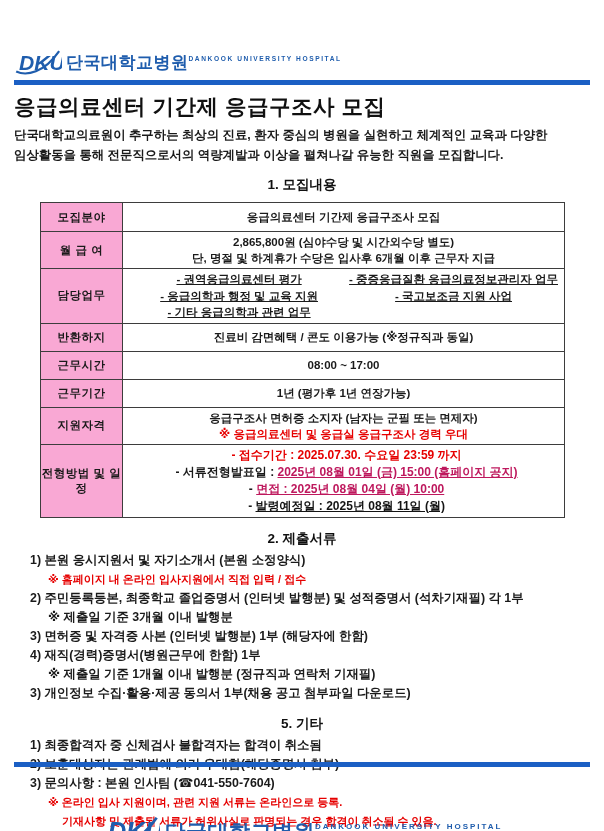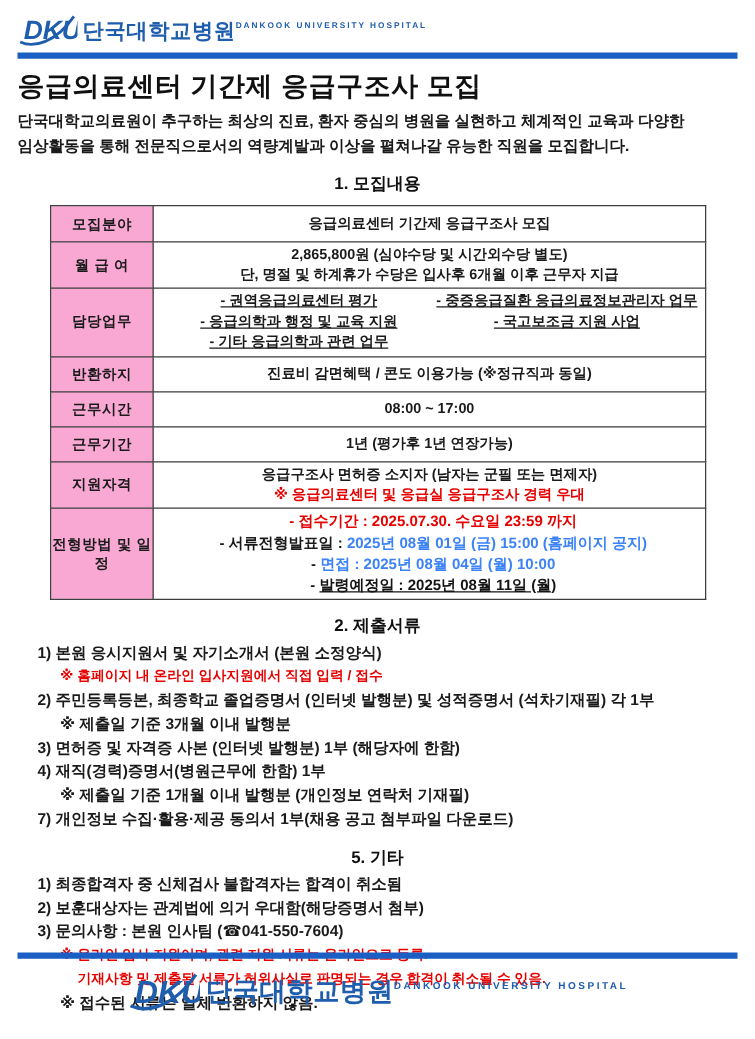--- a/index.html
+++ b/index.html
@@ -5,21 +5,21 @@
   * { margin:0; padding:0; box-sizing:border-box; }
   html,body { background:#ffffff; }
   body {
     width:604px; height:831px;
     font-family:"Liberation Sans","DejaVu Sans",sans-serif;
     color:#141414; position:relative; overflow:hidden;
   }
   .page { width:604px; height:831px; padding:8px 14px 0 14px; position:relative; }
 
   
-  .logo-row { display:flex; align-items:center; gap:4px; height:32px; }
+  .logo-row { display:flex; align-items:center; gap:4px; height:32px;margin-top:38px; }
   .dku-mark { width:48px; height:30px; flex:0 0 auto; }
   .logo-text { display:flex; flex-direction:row; line-height:1; }
   .logo-ko { font-size:17px; font-weight:800; color:#1f5dad; letter-spacing:0.5px; }
   .logo-en { font-size:6.6px; font-weight:700; color:#1f5dad; letter-spacing:1.6px; margin-top:2px; }
   .top-bar { height:5px; background:#1b5fc4; margin-top:2px; }
 
   
   .doc-title { font-size:21.5px; font-weight:800; letter-spacing:0.5px; margin-top:7px; color:#101010; }
   .intro { margin-top:5px; font-size:12.4px; font-weight:600; line-height:19.5px; color:#1a1a1a; }
 
@@ -44,21 +44,21 @@
   tr.r-period { height:28px; }
   tr.r-qual   { height:34px;padding-left:22px; }
   tr.r-sched  { height:72px; }
   td.left { text-align:left; }
   .duties-wrap { display:flex; gap:4px; padding-left:4px;text-decoration:underline; }
   .duties-col1 { width:212px; }
   .duties-col1 div, .duties-col2 div { line-height:16.5px; white-space:nowrap; }
   .red  { color:#e60000; font-weight:700; }
   .sched-lines { padding-left:6px; }
   .sched-lines > div { line-height:17px; font-size:12px; font-weight:700; white-space:nowrap; }
-  .lnk-blue { color:#3b82f6; }
+  .lnk-blue { color:#be185d; text-decoration:underline; }
   .lnk-dark { color:#141414; text-decoration:underline; }
 
   
   .list-sec { margin-top:12px; }
   .list { margin-top:3px; font-size:12.4px; font-weight:600; line-height:19px; color:#1a1a1a; }
   .in1 { padding-left:16px; }
   .in2 { padding-left:34px; }
   .in3 { padding-left:48px; }
   .list .red { font-size:11px; }
 
@@ -159,22 +159,22 @@
 
   <div class="list-sec">
     <div class="sec-heading">2. 제출서류</div>
     <div class="list">
       <div class="in1">1) 본원 응시지원서 및 자기소개서 (본원 소정양식)</div>
       <div class="in2 red">※ 홈페이지 내 온라인 입사지원에서 직접 입력 / 접수</div>
       <div class="in1">2) 주민등록등본, 최종학교 졸업증명서 (인터넷 발행분) 및 성적증명서 (석차기재필) 각 1부</div>
       <div class="in2">※ 제출일 기준 3개월 이내 발행분</div>
       <div class="in1">3) 면허증 및 자격증 사본 (인터넷 발행분) 1부 (해당자에 한함)</div>
       <div class="in1">4) 재직(경력)증명서(병원근무에 한함) 1부</div>
-      <div class="in2">※ 제출일 기준 1개월 이내 발행분 (개인정보 연락처 기재필)</div>
-      <div class="in1">7) 개인정보 수집·활용·제공 동의서 1부(채용 공고 첨부파일 다운로드)</div>
+      <div class="in2">※ 제출일 기준 1개월 이내 발행분 (정규직과 연락처 기재필)</div>
+      <div class="in1">3) 개인정보 수집·활용·제공 동의서 1부(채용 공고 첨부파일 다운로드)</div>
     </div>
   </div>
 
   <div class="list-sec">
     <div class="sec-heading">5. 기타</div>
     <div class="list">
       <div class="in1">1) 최종합격자 중 신체검사 불합격자는 합격이 취소됨</div>
       <div class="in1">2) 보훈대상자는 관계법에 의거 우대함(해당증명서 첨부)</div>
       <div class="in1">3) 문의사항 : 본원 인사팀 (☎041-550-7604)</div>
       <div class="in2 red">※ 온라인 입사 지원이며, 관련 지원 서류는 온라인으로 등록.</div>

